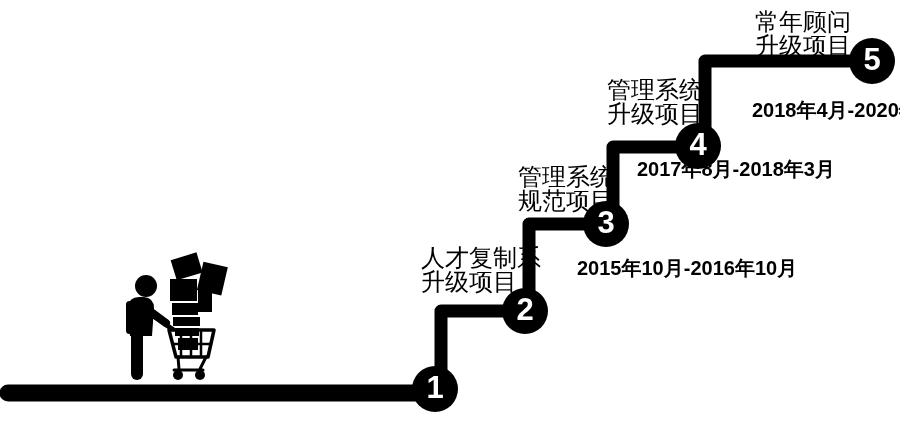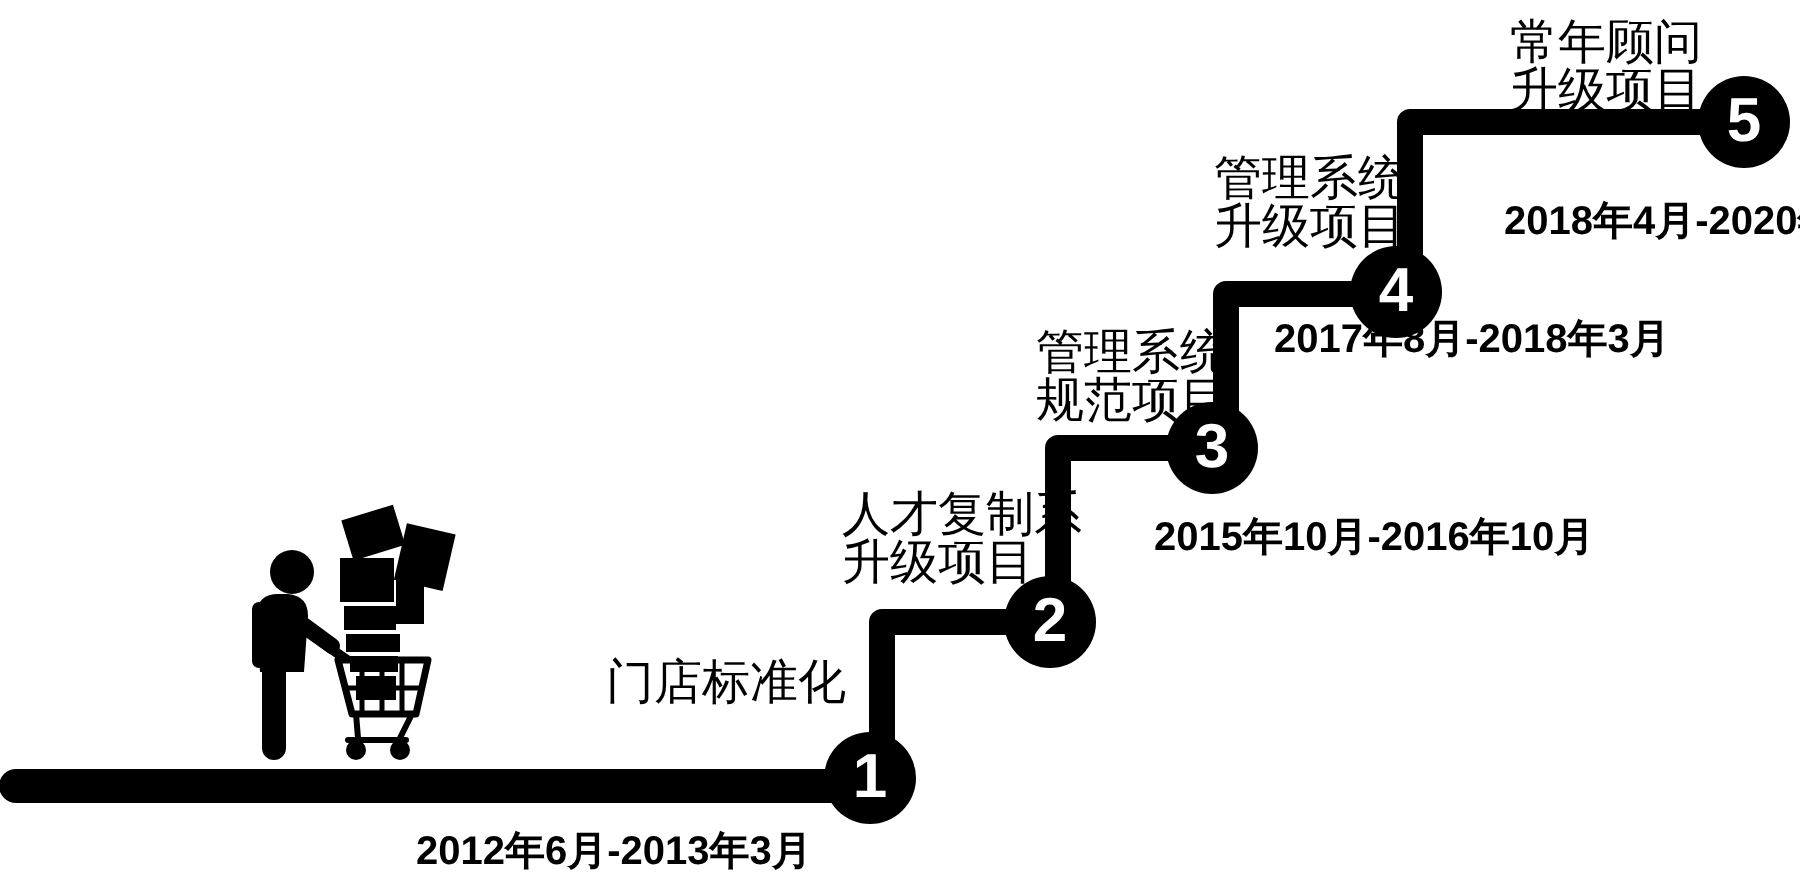--- a/index.html
+++ b/index.html
@@ -78,23 +78,21 @@
       <rect x="170" y="279" width="27" height="22"></rect>
       <rect x="198" y="289" width="14" height="23"></rect>
       <rect x="172" y="303" width="26" height="12"></rect>
       <rect x="173" y="317" width="27" height="9"></rect>
       <rect x="175" y="328" width="24" height="8"></rect>
       <rect x="178" y="338" width="20" height="12"></rect>
     </g>
   </svg>
 
   <div class="label" style="left:303px; top:330px;">
-    <div>门店标准化</div>
   </div>
-  <div class="date" style="left:208px; top:412px;">2012年6月-2013年3月</div>
   <div class="num" style="left:435px; top:389px;">1</div>
 
   <div class="label" style="left:421px; top:246px;">
     <div>人才复制系</div>
     <div>升级项目</div>
   </div>
   <div class="num" style="left:525px; top:311px;">2</div>
 
   <div class="label" style="left:518px; top:165px;">
     <div>管理系统</div>

